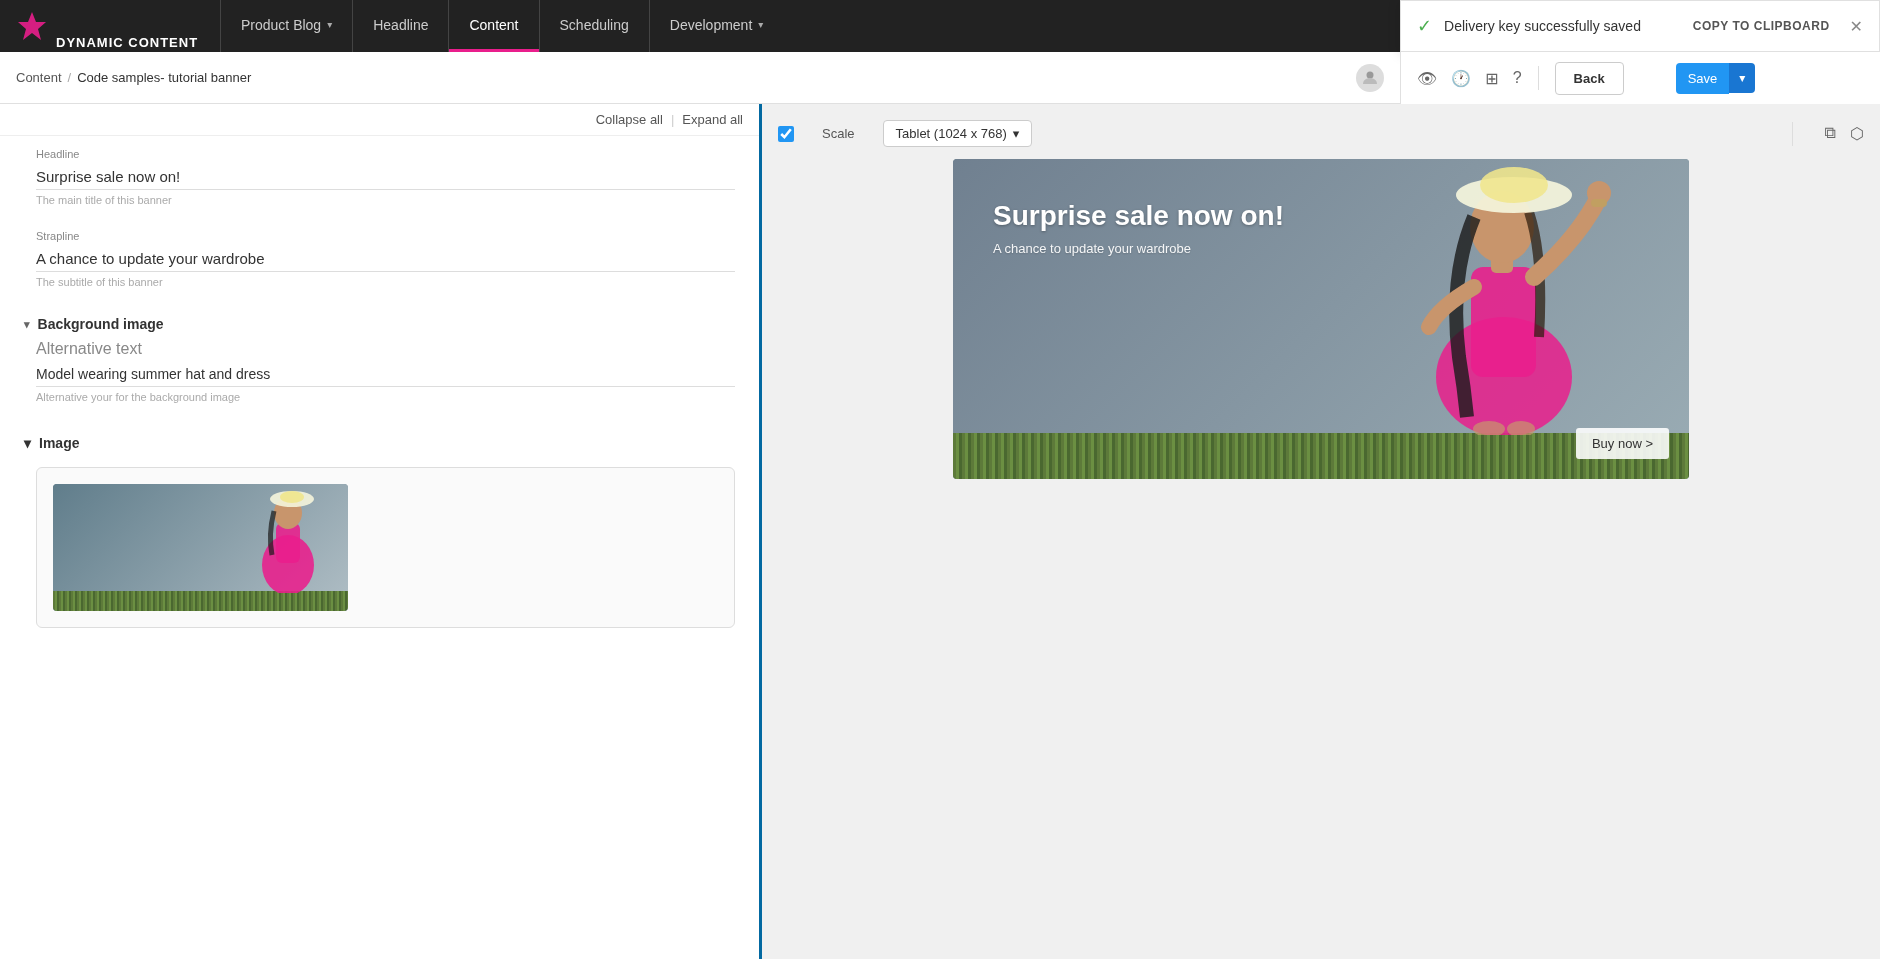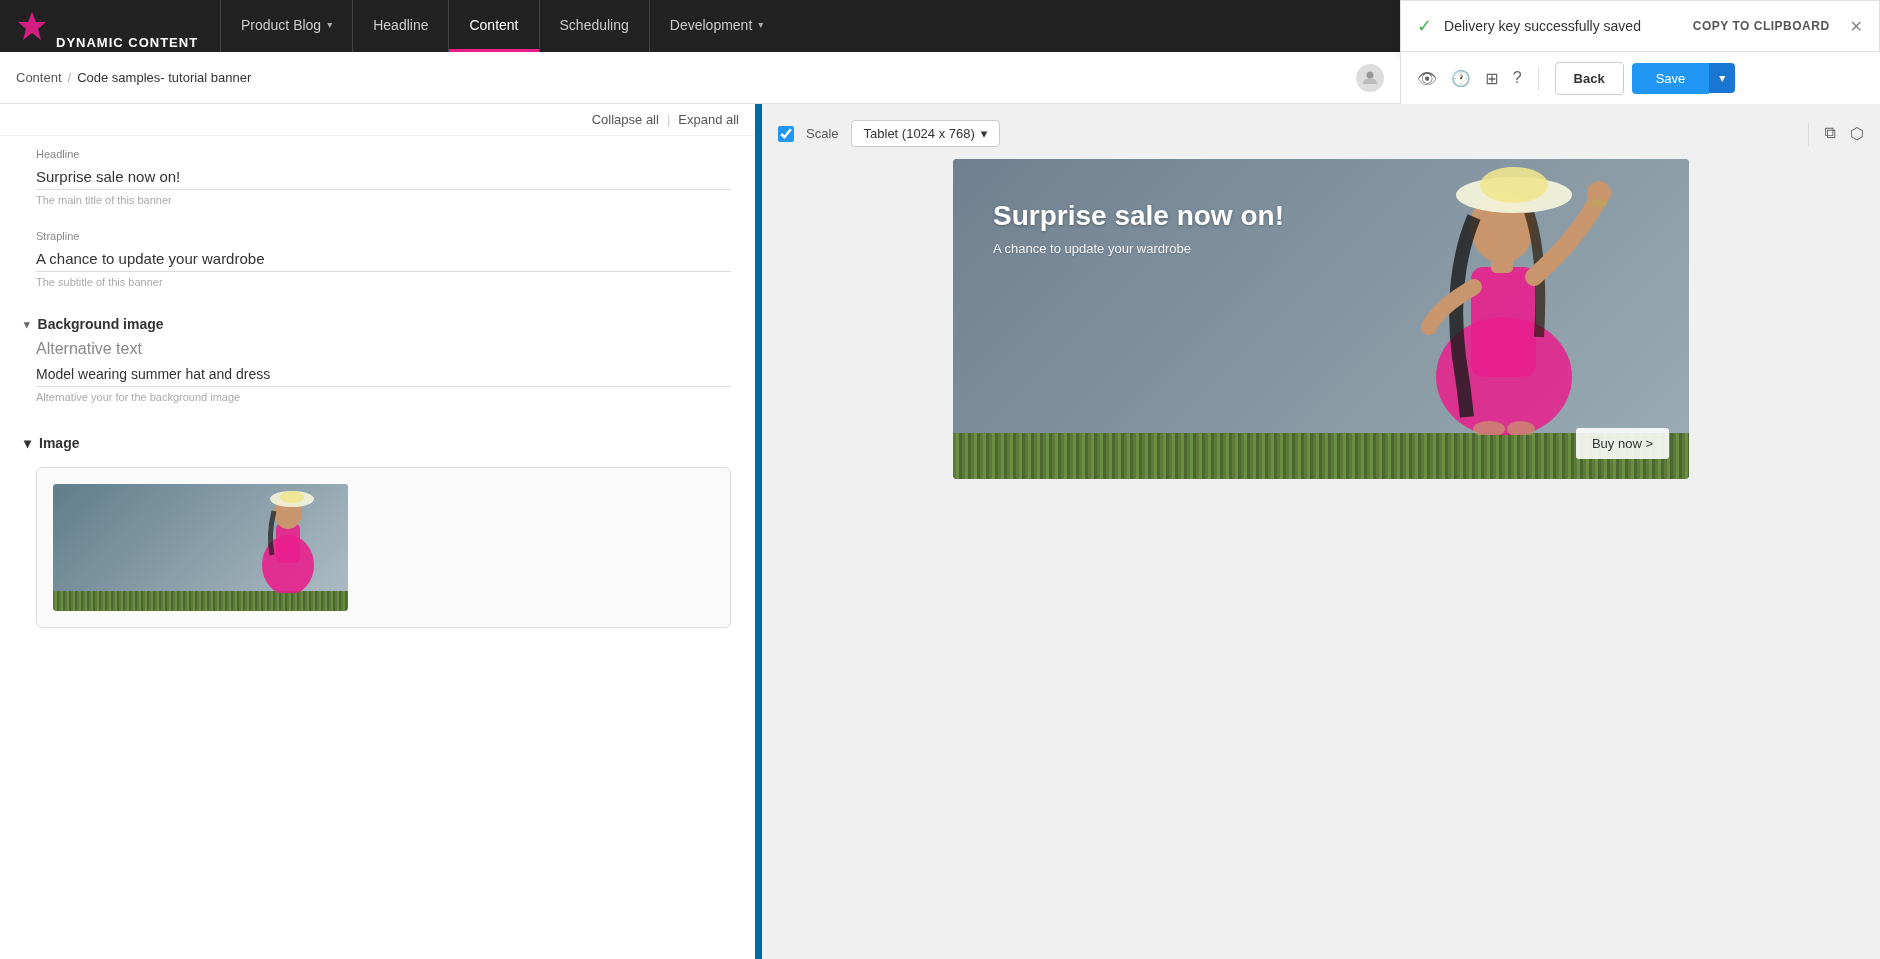--- a/index.html
+++ b/index.html
@@ -56,22 +56,22 @@
       min-width: 480px;
     }
     .save-bar-icons { display: flex; align-items: center; gap: 14px; color: #666; font-size: 16px; }
     .save-bar-sep { width: 1px; height: 24px; background: #ddd; margin: 0 8px; }
     .back-btn {
       padding: 8px 18px; background: #fff; border: 1px solid #ccc;
       border-radius: 4px; font-size: 13px; cursor: pointer; color: #333; font-weight: bold;
     }
     .save-btn-group { display: flex; align-items: center; }
     .save-btn-main {
-      padding: 8px 24px; background: #2196f3; color: #fff;
-      border: none; border-radius: 4px 0 0 4px; font-size: 13px; cursor: pointer;
+      padding: 8px 12px; background: #2196f3; color: #fff;
+      border: none; border-radius: 4px 0 0 4px; font-size: 13px; cursor: pointer; margin-left: 44px;
     }
     .save-btn-arrow {
       padding: 8px 10px; background: #1976d2; color: #fff;
       border: none; border-radius: 0 4px 4px 0; font-size: 12px; cursor: pointer;
     }
 
     
     .breadcrumb-bar {
       display: flex; align-items: center; gap: 6px;
       padding: 0 16px; height: 52px; background: #fff;
@@ -88,21 +88,21 @@
     }
 
     
     .main-layout {
       display: flex; height: calc(959px - 52px - 52px);
     }
 
     
     .left-panel {
       width: 762px; min-width: 762px; background: #fff;
-      border-right: 7px solid #0369a1; overflow-y: auto;
+      border-right: 3px solid #0369a1; overflow-y: auto;
       padding: 0;
     }
     .panel-toolbar {
       display: flex; align-items: center; justify-content: flex-end;
       padding: 8px 16px; border-bottom: 1px solid #eee;
       font-size: 13px; color: #555; gap: 8px;
     }
     .panel-toolbar .collapse-link { cursor: pointer; color: #555; }
     .panel-toolbar .pipe { color: #ccc; }
     .panel-toolbar .expand-link { cursor: pointer; color: #555; }
@@ -155,21 +155,21 @@
       border-radius: 4px; overflow: hidden; position: relative;
     }
 
     
     .right-panel {
       flex: 1; background: #f0f0f0; display: flex; flex-direction: column;
       align-items: center; padding: 16px;
       overflow: hidden;
     }
     .preview-toolbar {
-      display: flex; align-items: center; gap: 12px;
+      display: flex; align-items: center; gap: 28px;
       width: 100%; padding: 0 0 12px 0;
     }
     .scale-checkbox {
       width: 16px; height: 16px; accent-color: #2196f3; cursor: pointer;
     }
     .scale-label { font-size: 13px; color: #555; }
     .device-select {
       display: flex; align-items: flex-start; gap: 6px;
       padding: 5px 12px; background: #fff; border: 1px solid #ccc;
       border-radius: 4px; font-size: 13px; color: #333; cursor: pointer;

